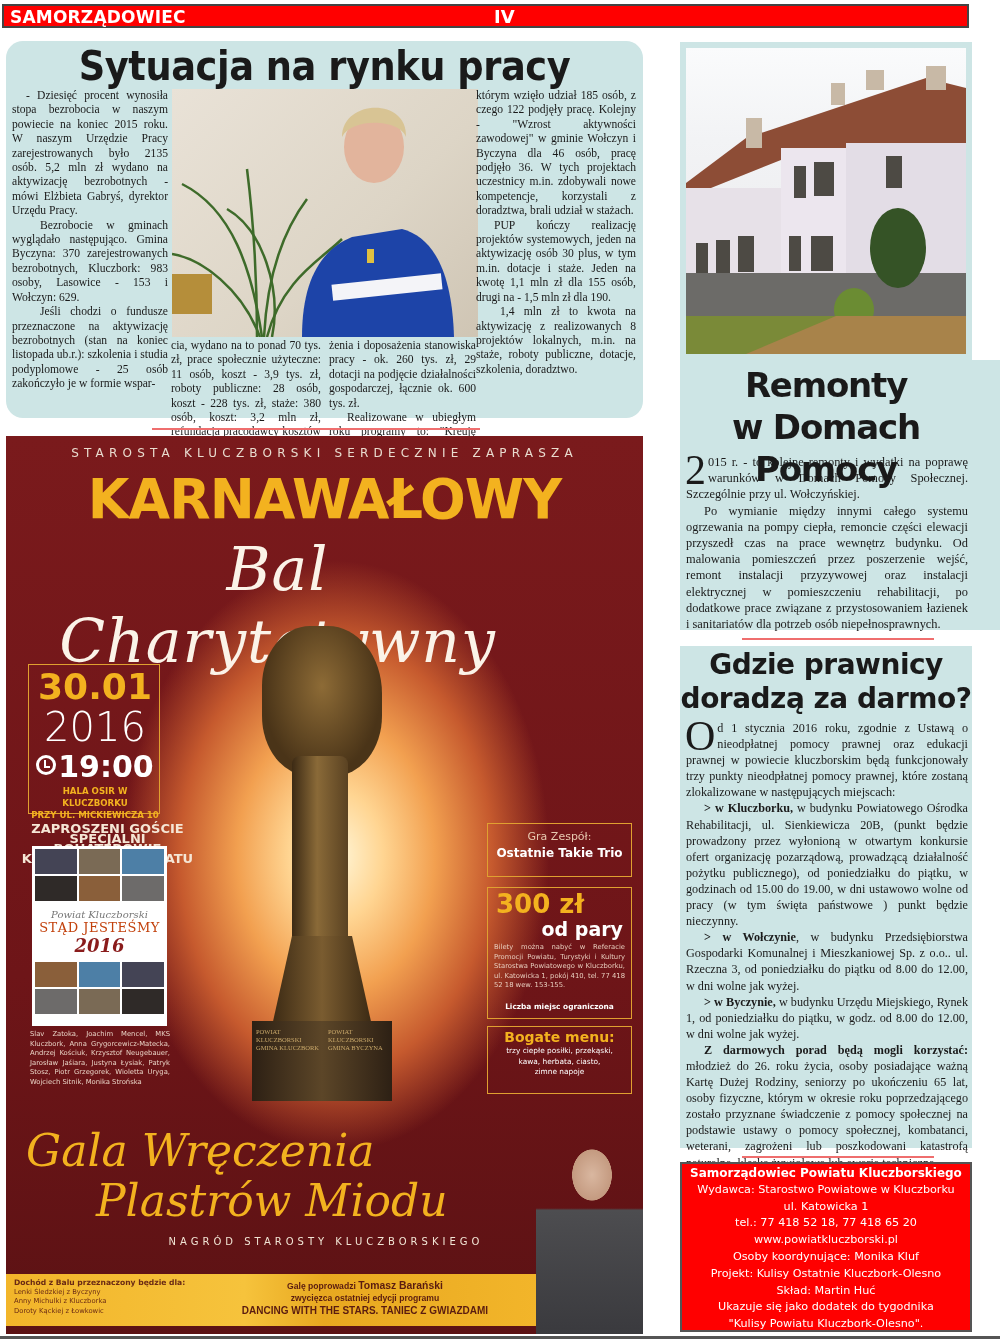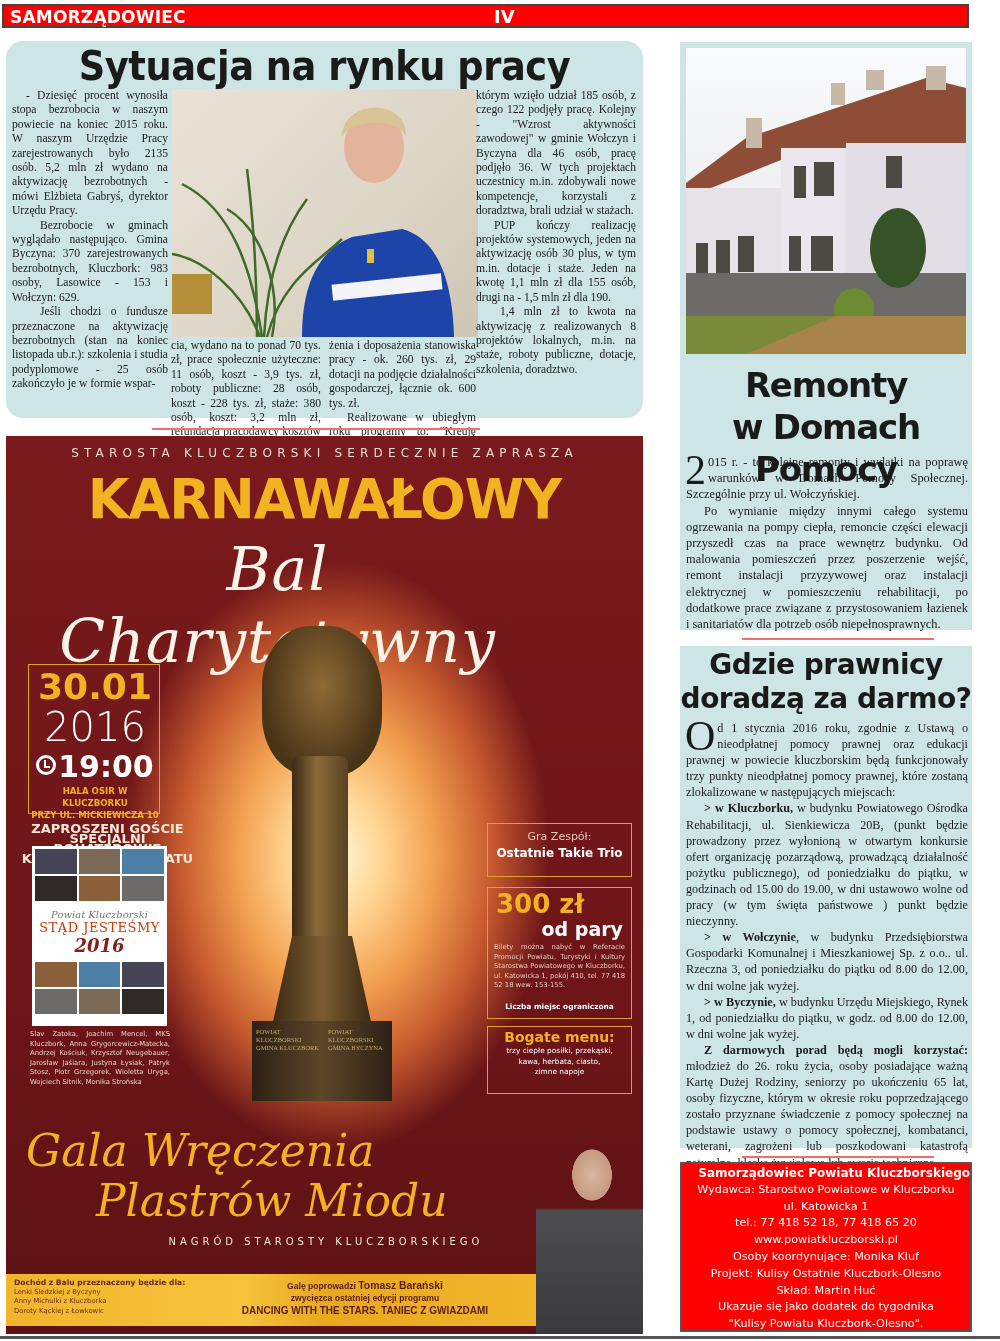--- a/index.html
+++ b/index.html
@@ -41,38 +41,38 @@
     position: absolute; left: 166px; top: 48px; width: 306px; height: 248px; overflow: hidden;
     background: linear-gradient(135deg, #e9e2d7 0%, #ddd5c6 60%, #cfc5b4 100%);
   }
 
   
   #house-box { left: 680px; top: 42px; width: 292px; height: 318px; }
   #house-photo {
     position: absolute; left: 6px; top: 6px; width: 280px; height: 306px; overflow: hidden;
     background: linear-gradient(#fafbfc 0%, #f2f3f5 30%, #e8e8ea 100%);
   }
-  #art-remonty { left: 680px; top: 360px; width: 292px; height: 270px; }
+  #art-remonty { left: 680px; top: 360px; width: 320px; height: 270px; }
   #art-remonty .headline { position: absolute; left: 0; top: 4px; width: 292px; font-size: 34px; line-height: 42px; letter-spacing: -1.2px; }
   #art-remonty .col-text { position: absolute; left: 6px; top: 94px; width: 282px; font-size: 12.4px; line-height: 16.2px; }
 
   #art-prawnicy { left: 680px; top: 646px; width: 292px; height: 502px; }
   #art-prawnicy .headline { position: absolute; left: 0; top: 2px; width: 292px; font-size: 28px; line-height: 34px; letter-spacing: -0.5px; }
   #art-prawnicy .col-text { position: absolute; left: 6px; top: 74px; width: 282px; font-size: 12.2px; line-height: 16.1px; }
   .dropcap { float: left; font-size: 42px; line-height: 32px; margin: 0 2px 0 -1px; font-family: "Liberation Serif", serif; }
 
   .red-rule { position: absolute; height: 2px; background: #ef6e6e; }
 
   
   #imprint {
     position: absolute; left: 680px; top: 1162px; width: 292px; height: 170px;
     background: #ff0000; border: 2px solid #555; text-align: center;
     font-family: "DejaVu Sans", sans-serif; color: #fff; font-size: 11.2px; line-height: 16.8px; padding-top: 1px;
   }
-  #imprint .title { font-weight: bold; font-size: 12px; text-align: right; }
+  #imprint .title { font-weight: bold; font-size: 12px; }
   .bottom-rule { position: absolute; left: 0; top: 1336px; width: 1000px; height: 3px; background: #555; }
 
   
   #poster {
     position: absolute; left: 6px; top: 436px; width: 637px; height: 898px; overflow: hidden;
     background:
       radial-gradient(ellipse 260px 360px at 330px 420px, #fff6d8 0%, #ffd592 18%, #f2a050 38%, #c65a2e 60%, rgba(140,30,28,0) 82%),
       linear-gradient(#7a1a1c, #6e1518 60%, #5c1214);
   }
   .p-invite {

